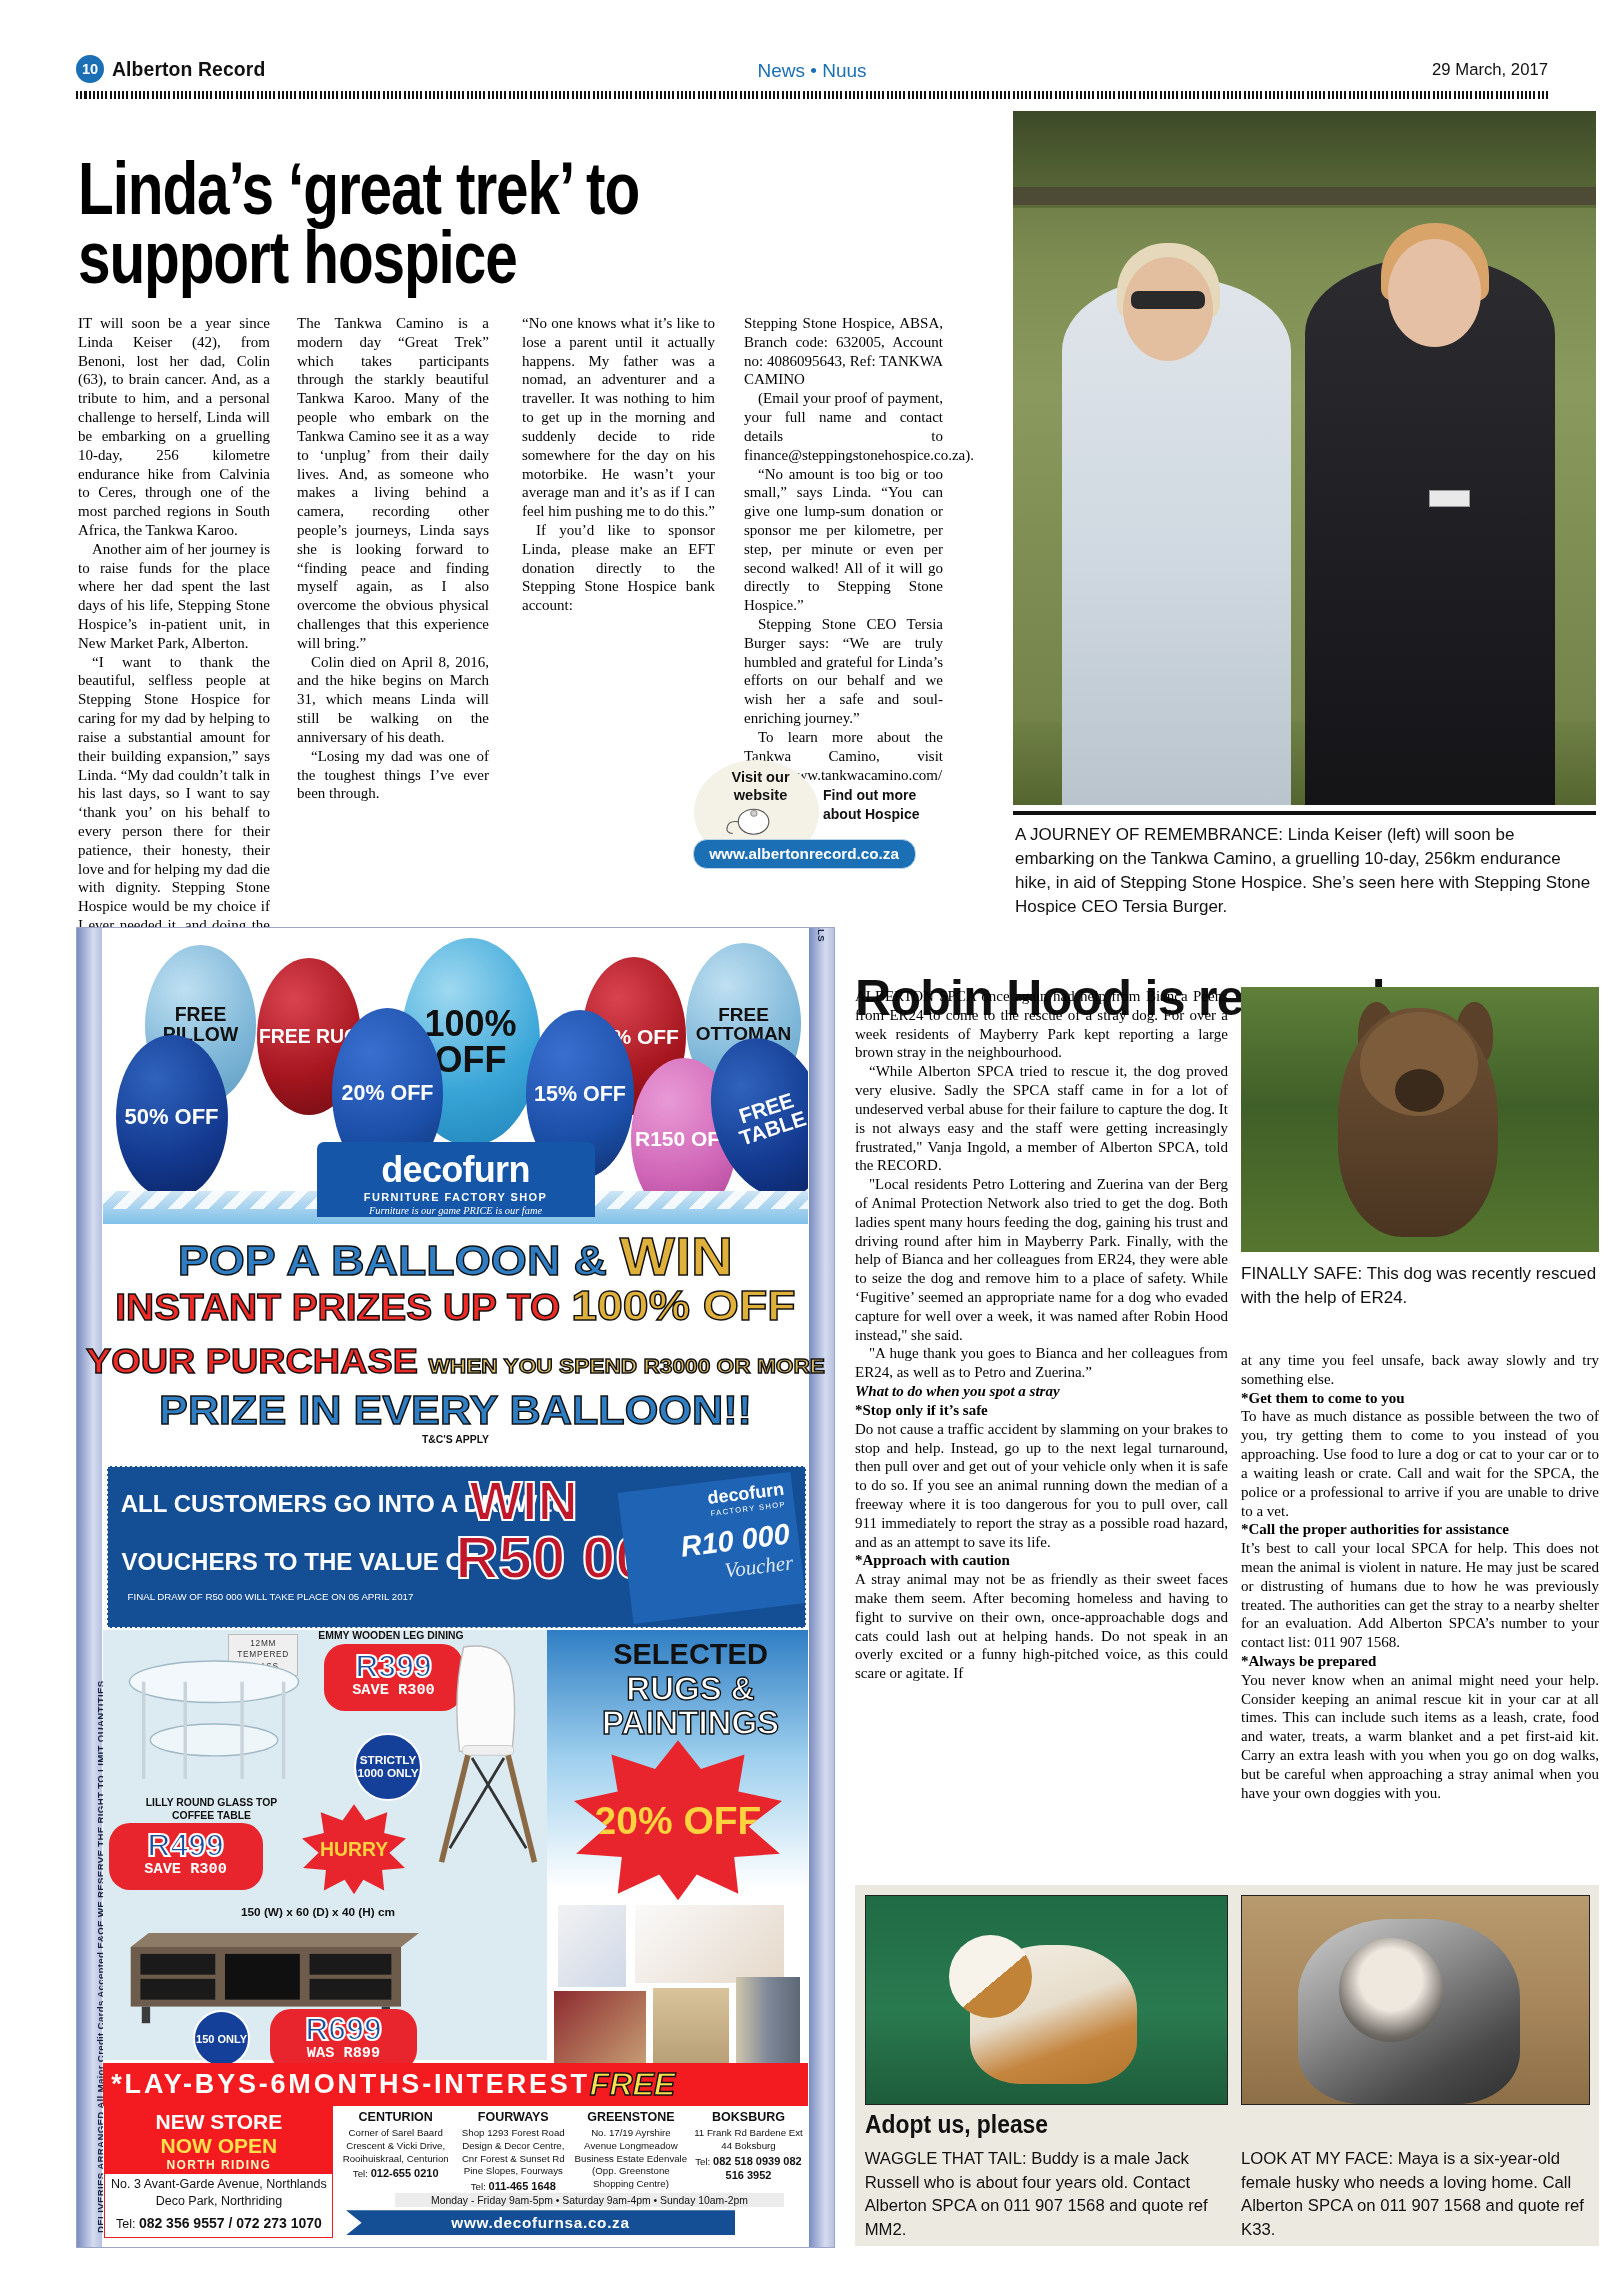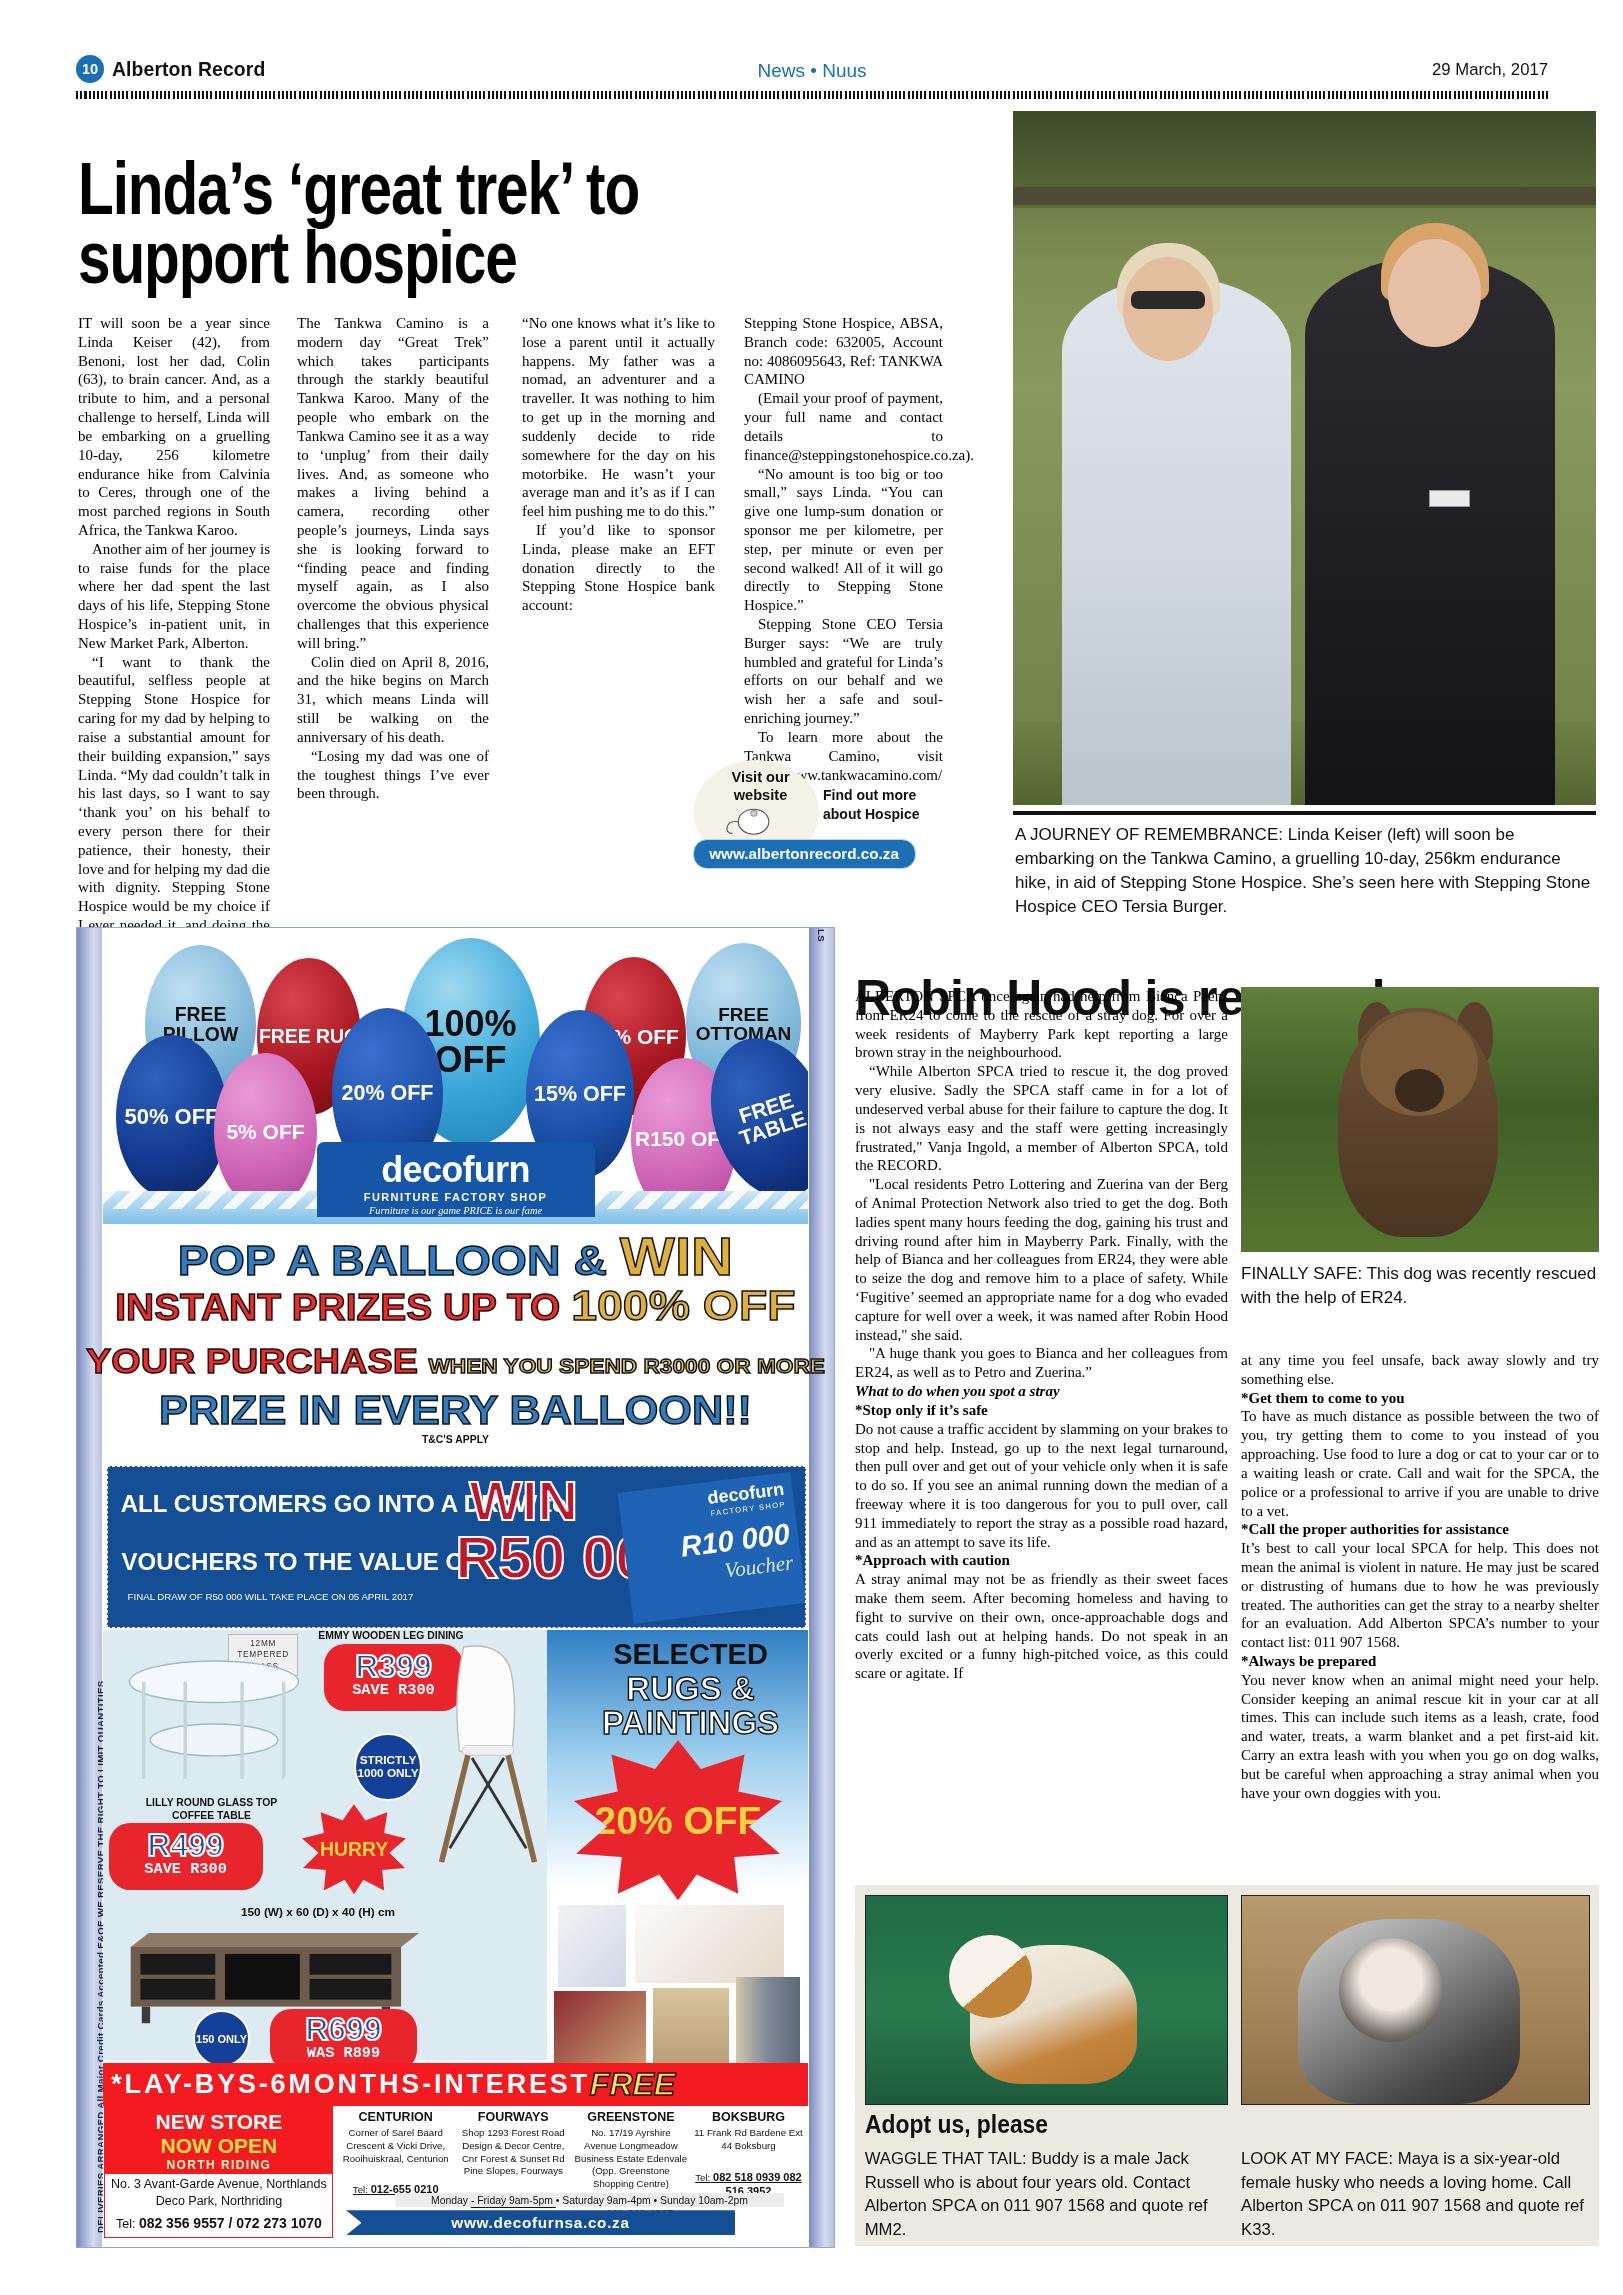--- a/index.html
+++ b/index.html
@@ -158,21 +158,21 @@
   .ns-2{font-family:"Liberation Sans",sans-serif;font-weight:bold;font-size:21px;color:#ffe14d;}
   .ns-3{font-family:"Liberation Sans",sans-serif;font-weight:bold;font-size:12px;color:#fef9c3;letter-spacing:1.4px;}
   .ns-addr{position:absolute;left:0;top:69px;width:100%;text-align:center;
     font-family:"Liberation Sans",sans-serif;font-size:12.5px;line-height:1.35;color:#111;}
   .ns-tel{position:absolute;left:0;top:108px;width:100%;text-align:center;
     font-family:"Liberation Sans",sans-serif;font-size:12.5px;color:#111;}
   .ns-tel b{font-size:14px;}
   .branches{position:absolute;left:236px;top:2.8px;right:2.8px;height:94px;display:flex;gap:4.2px;}
   .br{flex:1;text-align:center;font-family:"Liberation Sans",sans-serif;font-size:9.7px;line-height:1.3;color:#111;}
   .br .bt{font-weight:bold;font-size:12.5px;display:block;margin-bottom:2.1px;}
-  .br .tel{display:block;margin-top:17px;text-decoration:underline;}
+  .br .tel{display:block;margin-top:1px;}
   .br .tel b{font-size:11px;}
   .hours{position:absolute;left:292px;top:87px;width:389px;text-align:center;background:#ececec;
     font-family:"Liberation Sans",sans-serif;font-size:10.4px;color:#111;padding:1.4px 0;}
   .ribbon{position:absolute;left:243px;top:104px;width:389px;height:25px;background:#144f96;
     clip-path:polygon(0 0,100% 0,100% 100%,0 100%,4% 50%);
     display:flex;align-items:center;justify-content:center;
     font-family:"Liberation Sans",sans-serif;font-weight:bold;font-size:15.3px;color:#fff;letter-spacing:0.7px;}
 
   
   .rh-head{position:absolute;left:855px;top:927px;width:743px;
@@ -307,23 +307,20 @@
           </div>
         <div class="bl" style="left:479px;top:25px;width:104px;height:158px;background:radial-gradient(circle at 35% 26%,#d9434f,#a5151e 58%,#6f0d14);color:#fff;font-size:21px;">
           <span>10% OFF</span>
           </div>
         <div class="bl" style="left:583px;top:11px;width:115px;height:161px;background:radial-gradient(circle at 35% 26%,#bfe0f2,#7fb7d8 55%,#5b9ac0);color:#111;font-size:19px;">
           <span>FREE OTTOMAN</span>
           </div>
         <div class="bl" style="left:12.5px;top:103px;width:112px;height:164px;background:radial-gradient(circle at 35% 26%,#2f63bd,#13398f 58%,#0b2260);color:#fff;font-size:22px;">
           <span>50% OFF</span>
           </div>
-        <div class="bl" style="left:111px;top:121px;width:103px;height:157px;background:radial-gradient(circle at 35% 26%,#e99ad6,#cf64b6 58%,#a33e8d);color:#fff;font-size:21px;">
-          <span>5% OFF</span>
-          </div>
         <div class="bl" style="left:229px;top:76px;width:111px;height:171px;background:radial-gradient(circle at 35% 26%,#3a6fd0,#1b4fa8 58%,#0f2f6e);color:#fff;font-size:21.5px;">
           <span>20% OFF</span>
           </div>
         <div class="bl" style="left:423px;top:78px;width:108px;height:169px;background:radial-gradient(circle at 35% 26%,#3a6fd0,#1b4fa8 58%,#0f2f6e);color:#fff;font-size:21.5px;">
           <span>15% OFF</span>
           </div>
         <div class="bl" style="left:528px;top:126px;width:106px;height:161px;background:radial-gradient(circle at 35% 26%,#e99ad6,#cf64b6 58%,#a33e8d);color:#fff;font-size:21px;">
           <span>R150 OFF</span>
           </div>
         <div class="bl" style="left:611px;top:104px;width:111px;height:164px;background:radial-gradient(circle at 35% 26%,#2f63bd,#13398f 58%,#0b2260);color:#fff;font-size:21px;transform:rotate(-18deg);">

